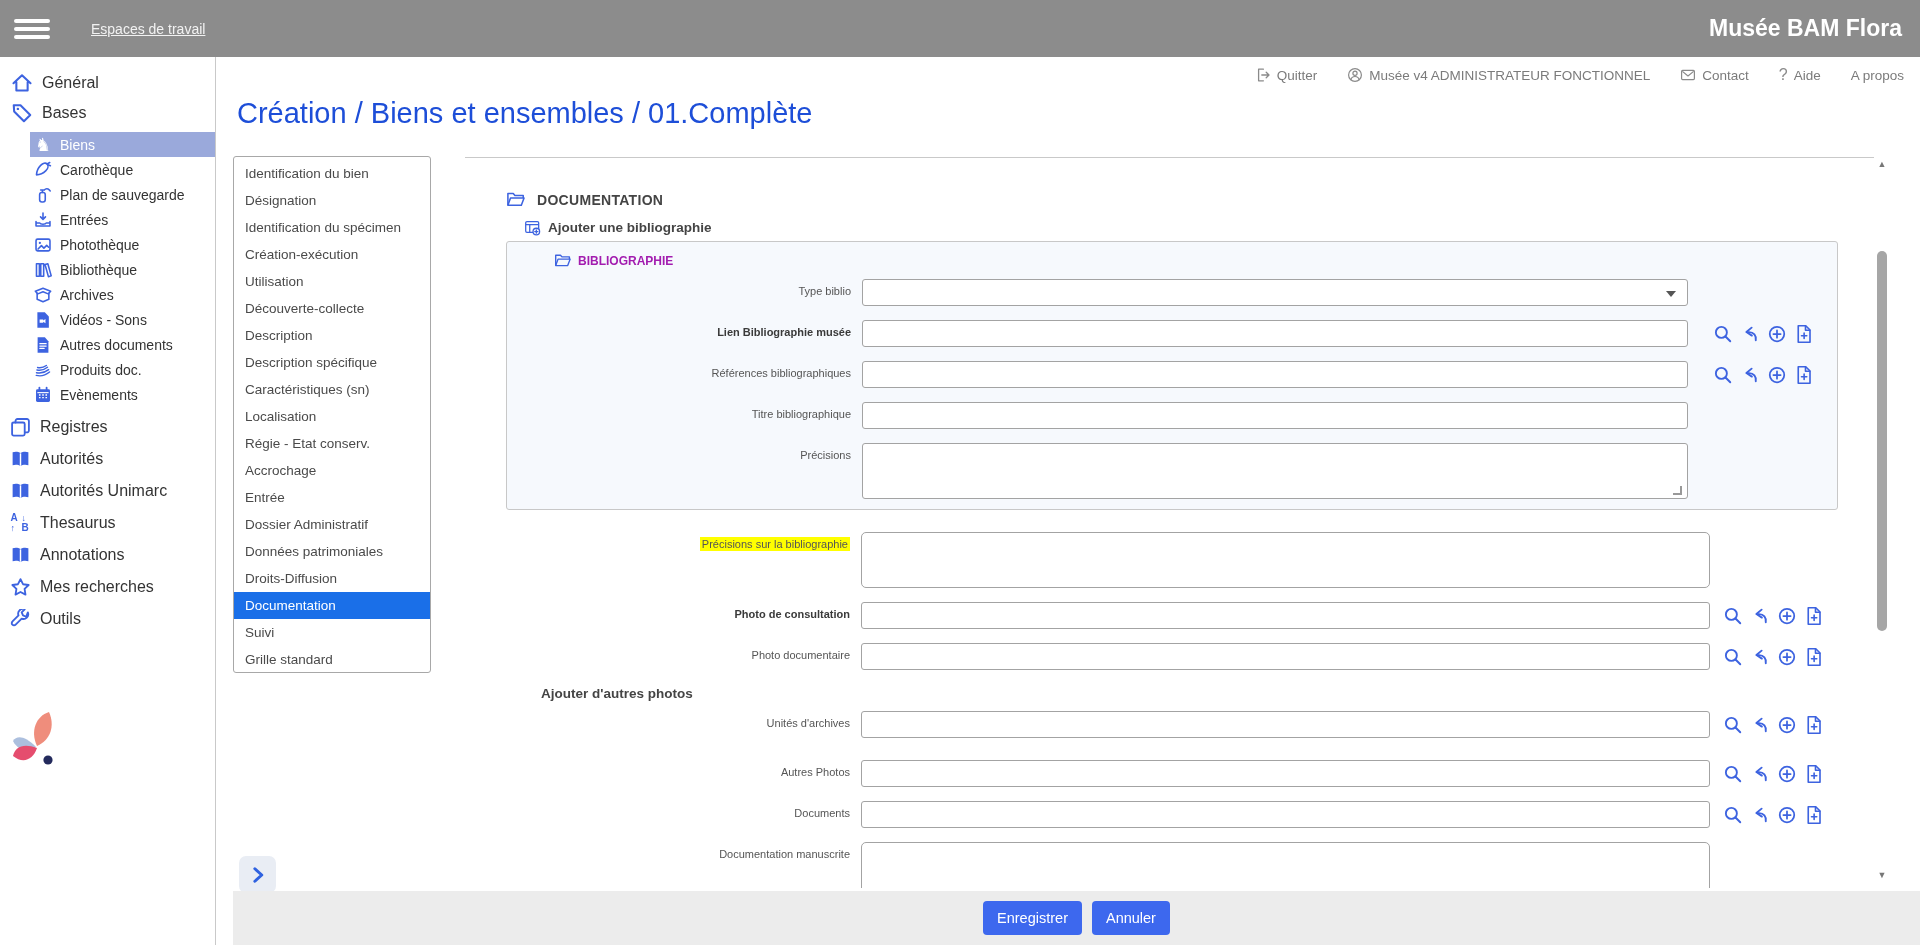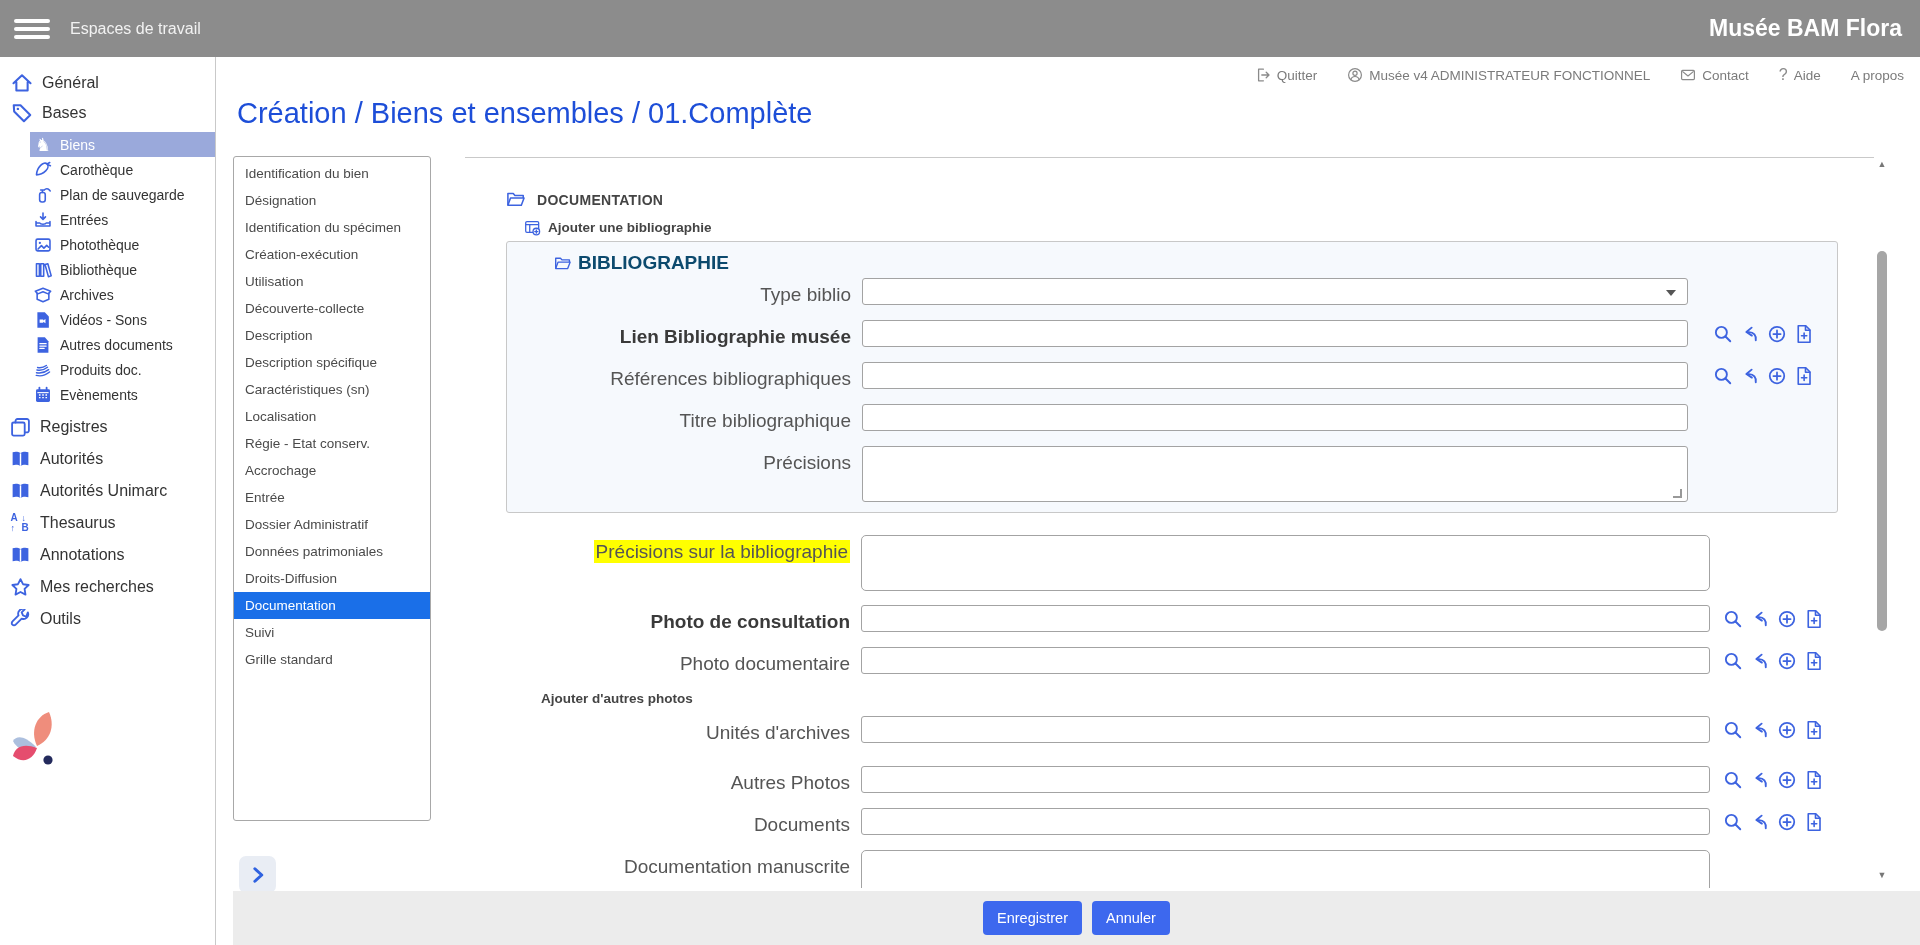--- a/index.html
+++ b/index.html
@@ -6,21 +6,21 @@
   html,body { margin:0; padding:0; }
   body {
     width:1920px; height:945px; position:relative; overflow:hidden;
     background:#fff; font-family:"Liberation Sans", sans-serif; color:#333;
   }
   
   .topbar { position:absolute; left:0; top:0; width:1920px; height:57px; background:#8c8c8c;
             display:flex; align-items:center; }
   .burger { margin-left:14px; width:36px; cursor:pointer; }
   .burger span { display:block; height:4px; border-radius:2px; background:#fff; margin:4px 0; }
-  .ws-label { margin-left:20px; color:#f2f2f2; font-size:16px; }
+  .ws-label { margin-left:41px; color:#f2f2f2; font-size:14px;text-decoration:underline; }
   .brand { margin-left:auto; margin-right:18px; color:#fff; font-size:23px; font-weight:bold; }
   
   .hlinks { position:absolute; top:66px; right:16px; display:flex; gap:30px; align-items:center;
             color:#7b7b7b; font-size:13.5px; }
   .hlink { display:flex; align-items:center; gap:6px; cursor:pointer; }
   .hlink .icn { color:#8a8a8a; }
   .qmark { font-size:16px; color:#8a8a8a; }
   
   .ptitle { position:absolute; left:237px; top:97px; font-size:29px; color:#1d4ed8; }
   
@@ -51,42 +51,42 @@
   .thes { display:grid; grid-template-columns:11px 9px; font-weight:bold; font-size:10px;
           line-height:10px; color:#3d63e0; }
   .thes .tar { font-size:9px; }
   
   .logo { position:absolute; left:10px; top:652px; display:flex; align-items:center; gap:8px; }
   .logo-text .l1 { font-size:17px; font-weight:bold; letter-spacing:.4px; }
   .logo-text .flora { color:#e8806f; }
   .logo-text .soft { color:#232a5c; }
   .logo-text .tagline { font-size:9.5px; font-weight:bold; color:#232a5c; margin-top:5px; }
   
-  .secpanel { position:absolute; left:233px; top:156px; width:198px; height:665px;
+  .secpanel { position:absolute; left:233px; top:156px; width:198px; height:517px;
               border:1px solid #a8a8a8; border-radius:3px; background:#fff; overflow:hidden; padding-top:3px; }
   .sec-item { height:27px; line-height:27px; padding-left:11px; font-size:13.5px; color:#4a4a4a;
               cursor:pointer; white-space:nowrap; }
   .sec-item.sel { background:#1a6fe8; color:#fff; }
   .chev-btn { position:absolute; left:239px; top:856px; width:37px; height:37px; border-radius:7px;
               background:#e9edf4; display:flex; align-items:center; justify-content:center; cursor:pointer; }
   .chev-btn .icn { width:20px; height:20px; color:#2f62e0; }
   
   .formarea { position:absolute; left:465px; top:157px; width:1409px; height:731px;
               border-top:1px solid #c9c9c9; overflow:hidden; padding-left:41px; }
   .doc-head { display:flex; align-items:center; gap:12px; margin-top:32px; font-size:14px;
               font-weight:bold; color:#444; letter-spacing:.3px; }
   .add-line { display:flex; align-items:center; gap:7px; margin-top:10px; margin-left:18px;
               font-size:13.5px; font-weight:bold; color:#444; }
   .bib-box { margin-top:5px; width:1332px; background:#f6f9fd; border:1px solid #c8c8c8;
              border-radius:3px; padding:10px 0 10px 0; }
-  .bib-title { display:flex; align-items:center; gap:7px; padding-left:47px; font-size:19px;
-               font-weight:bold; color:#0c4a6e; margin-bottom:4px; }
+  .bib-title { display:flex; align-items:center; gap:7px; padding-left:47px; font-size:12px;
+               font-weight:bold; color:#a21caf; margin-bottom:10px; }
   .frow { display:flex; align-items:flex-start; margin-bottom:14px; position:relative; }
   .bib-rows .frow:last-child { margin-bottom:0; }
-  .lab { width:355px; padding-right:11px; padding-top:6px; text-align:right; font-size:19px;
+  .lab { width:355px; padding-right:11px; padding-top:6px; text-align:right; font-size:11px;
          color:#555; }
   .lab.b { font-weight:bold; color:#3a3a3a; }
   .hl { background:#ffff00; padding:1px 2px; }
   .ctrl { background:#fff; border:1px solid #a3a3a3; border-radius:3px; font-family:inherit;
           font-size:13px; color:#333; outline:none; padding:0 6px; }
   .bib-rows .ctrl { width:826px; }
   .lower .ctrl { width:849px; }
   .inp, .sel-ctrl { height:27px; }
   .sel-ctrl { position:relative; }
   .caret { position:absolute; right:11px; top:11px; width:0; height:0;

